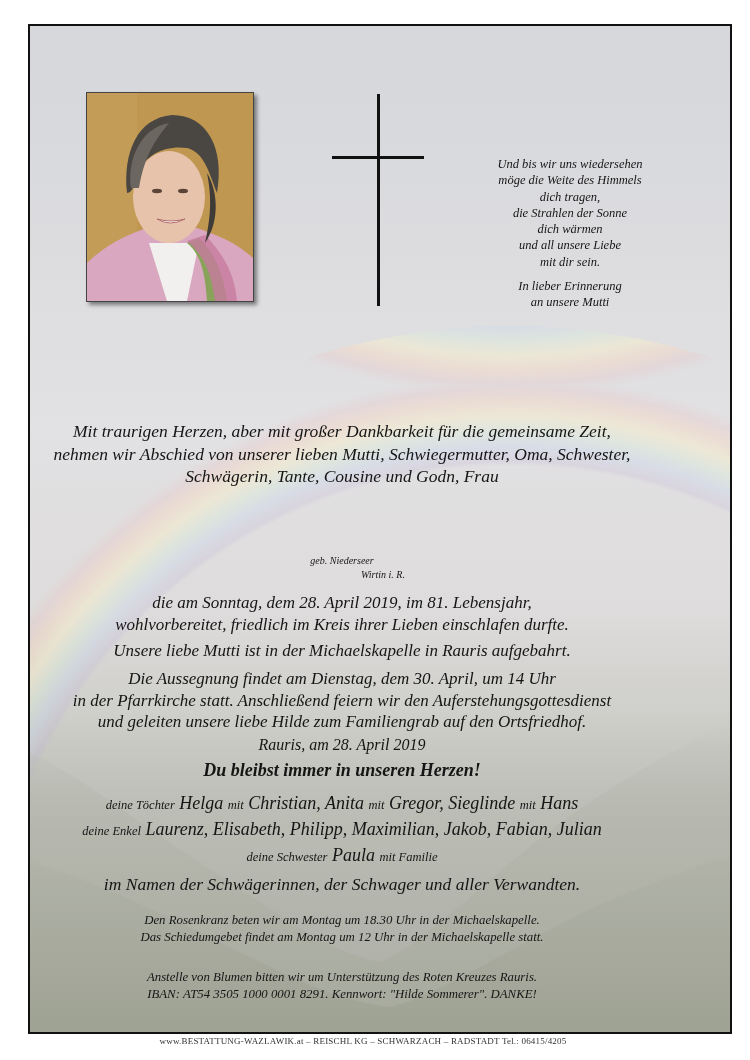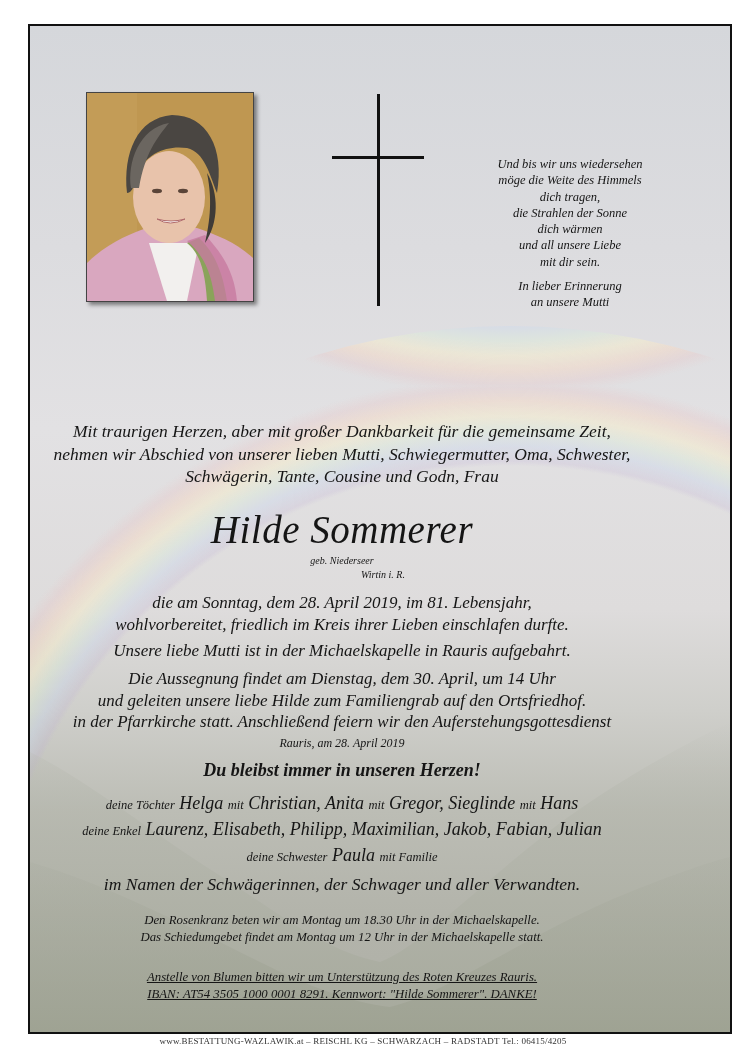--- a/index.html
+++ b/index.html
@@ -39,28 +39,28 @@
   }
   .poem .gap { height:8px; }
   .center { position:absolute; left:0; width:624px; text-align:center; font-style:italic; }
   .intro { top:394px; font-size:17.5px; line-height:22.5px; }
   .name { top:482px; font-size:39px; line-height:44px; letter-spacing:0.5px; }
   .sub { font-size:10px; line-height:14px; }
   .sub1 { top:528px; } .sub2 { top:542px;padding-left:41px; }
   .p1 { top:566px; font-size:17px; line-height:21.5px; }
   .p2 { top:614px; font-size:17px; line-height:21.5px; }
   .p3 { top:642px; font-size:17px; line-height:21.5px; }
-  .place { top:710px; font-size:12px; }
+  .place { top:710px; font-size:16px; }
   .motto { top:734px; font-size:18px; font-weight:bold; }
   .fam { font-size:18px; line-height:22px; }
   .fam small { font-size:12.5px; }
   .f1 { top:766px;font-style:italic; } .f2 { top:792px; } .f3 { top:818px; }
   .names-of { top:848px; font-size:17.5px; }
   .rosary { top:886px; font-size:12.8px; line-height:17px; }
-  .donate { top:943px; font-size:12.8px; line-height:17px;text-decoration:underline; }
+  .donate { top:943px; font-size:12.8px; line-height:17px; }
   .footer {
     position:absolute; left:0; top:1036px; width:726px; text-align:center;
     font-size:9px; color:#333; letter-spacing:0.2px;
   }
 </style>
 </head>
 <body>
 
 <div class="card">
   <div class="rainbow"></div>
@@ -114,33 +114,32 @@
     <div>In lieber Erinnerung</div>
     <div>an unsere Mutti</div>
   </div>
 
   <div class="center intro">
     <div>Mit traurigen Herzen, aber mit großer Dankbarkeit für die gemeinsame Zeit,</div>
     <div>nehmen wir Abschied von unserer lieben Mutti, Schwiegermutter, Oma, Schwester,</div>
     <div>Schwägerin, Tante, Cousine und Godn, Frau</div>
   </div>
 
-  <div class="center name">Hilde Sommerer</div>
   <div class="center sub sub1">geb. Niederseer</div>
   <div class="center sub sub2">Wirtin i. R.</div>
 
   <div class="center p1">
     <div>die am Sonntag, dem 28. April 2019, im 81. Lebensjahr,</div>
     <div>wohlvorbereitet, friedlich im Kreis ihrer Lieben einschlafen durfte.</div>
   </div>
   <div class="center p2">Unsere liebe Mutti ist in der Michaelskapelle in Rauris aufgebahrt.</div>
   <div class="center p3">
     <div>Die Aussegnung findet am Dienstag, dem 30. April, um 14 Uhr</div>
+    <div>in der Pfarrkirche statt. Anschließend feiern wir den Auferstehungsgottesdienst</div>
     <div>und geleiten unsere liebe Hilde zum Familiengrab auf den Ortsfriedhof.</div>
-    <div>in der Pfarrkirche statt. Anschließend feiern wir den Auferstehungsgottesdienst</div>
   </div>
   <div class="center place">Rauris, am 28. April 2019</div>
 
   <div class="center motto">Du bleibst immer in unseren Herzen!</div>
 
   <div class="center fam f1">
     <small>deine Töchter</small>
     <span>Helga</span>
     <small>mit</small>
     <span>Christian</span><span>,</span>

